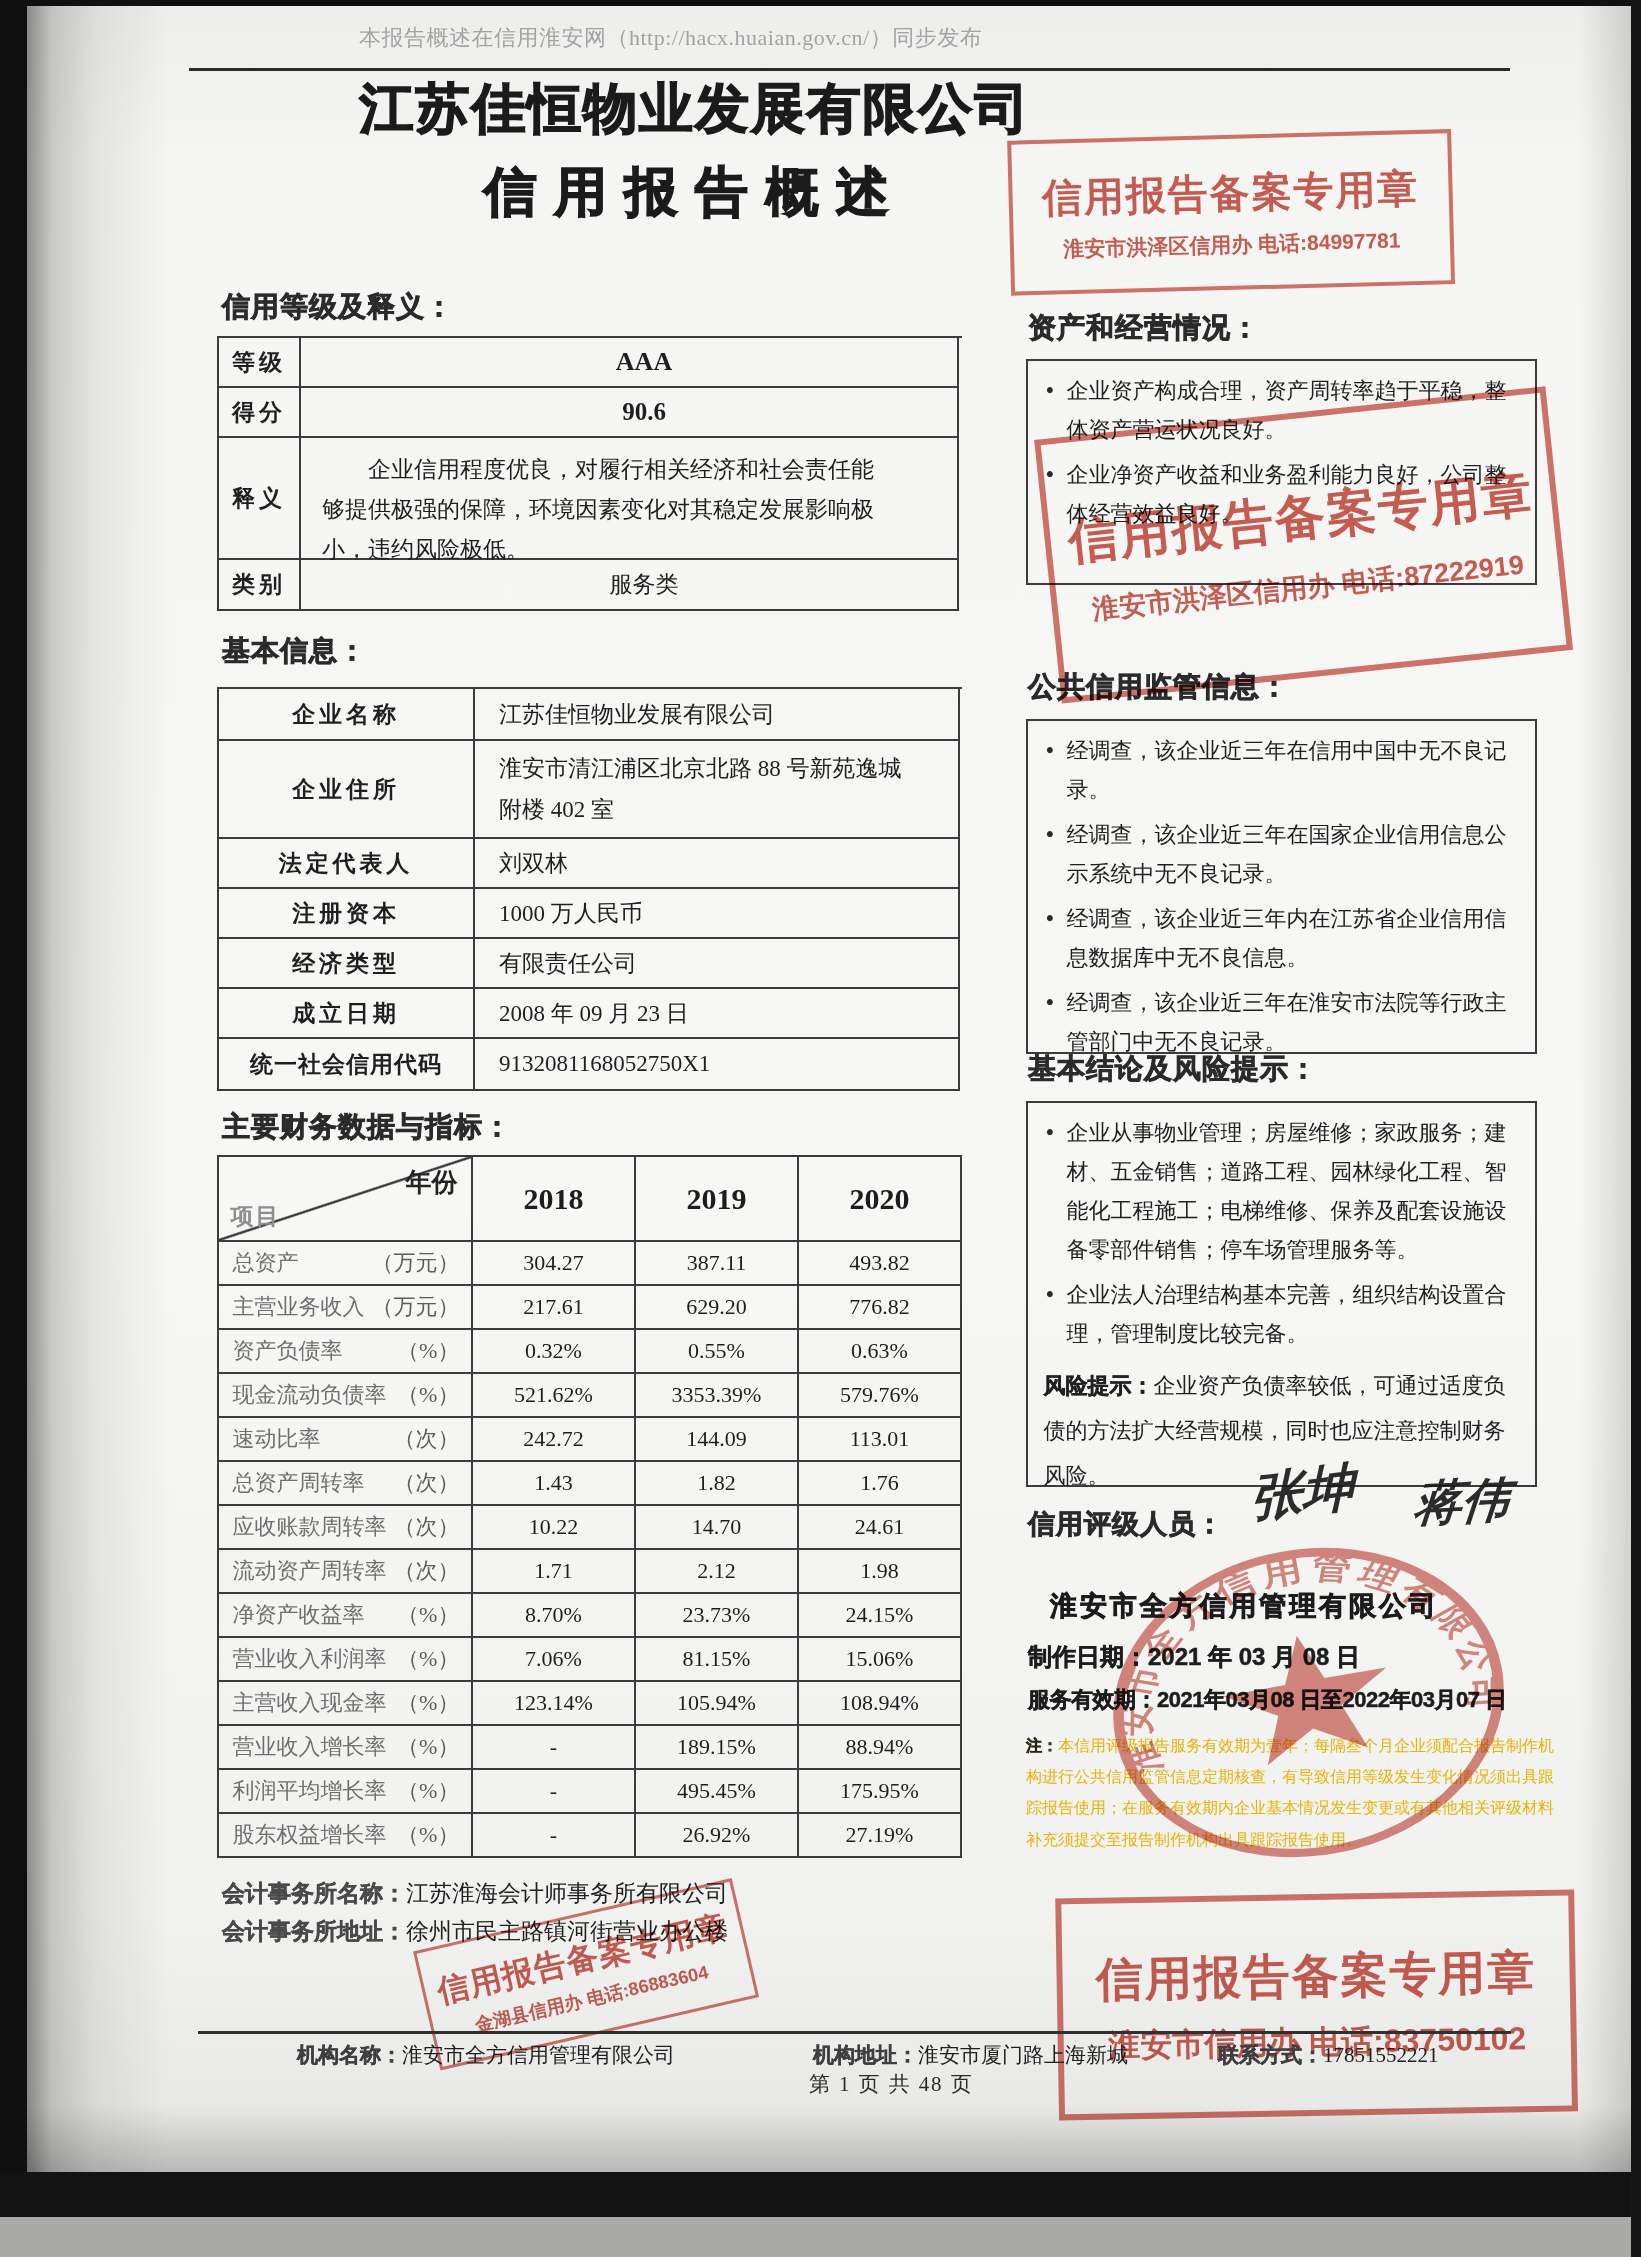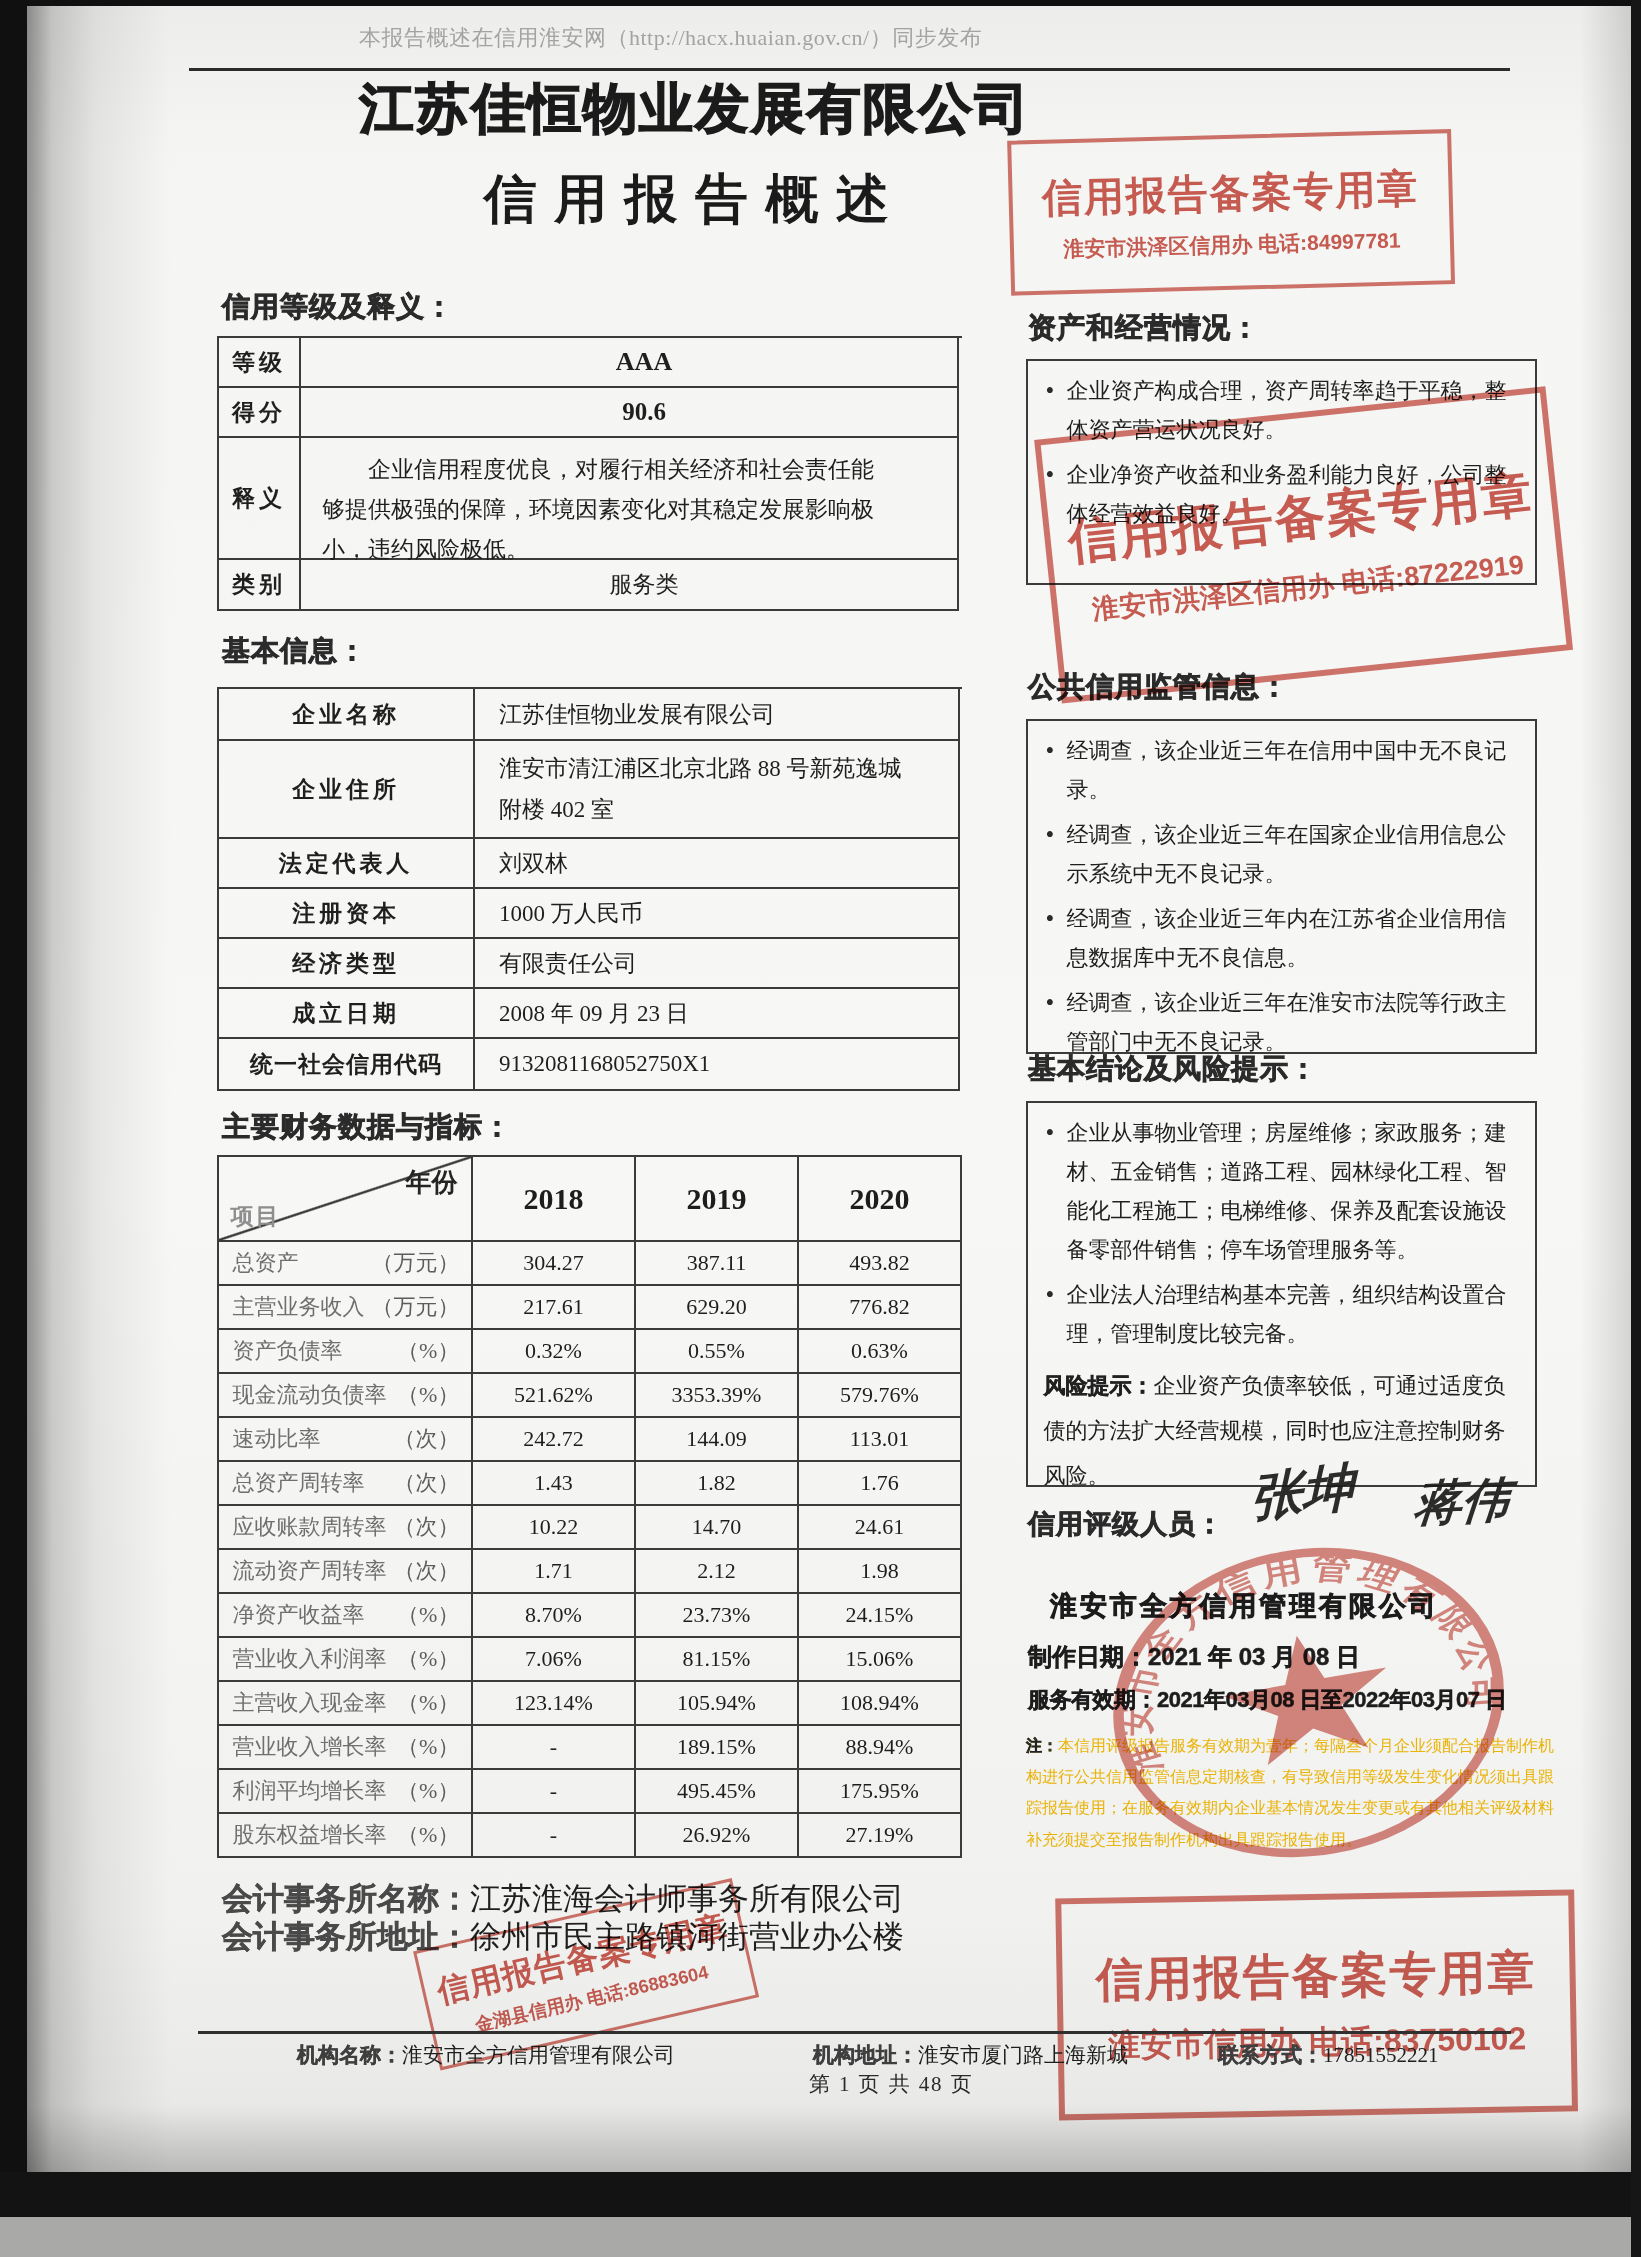--- a/index.html
+++ b/index.html
@@ -23,21 +23,21 @@
   .right-edge{position:absolute;right:0;top:0;width:9.7px;height:2257px;background:#161616;}
 
   .sans{font-family:"Liberation Sans","DejaVu Sans",sans-serif;}
 
   .abs{position:absolute;}
   .header-note{left:359px;top:23px;font-size:22px;color:#a3a3a3;letter-spacing:0.5px;}
   .header-rule{left:189px;top:68px;width:1321px;height:2.9px;background:#2b2b2b;}
 
   .title{left:212px;top:73px;width:966px;text-align:center;color:#1b1b1b;}
   .title .l1{font-size:54px;font-weight:700;letter-spacing:1.9px;-webkit-text-stroke:1.5px #1b1b1b;}
-  .title .l2{font-size:53px;font-weight:400;letter-spacing:17.4px;-webkit-text-stroke:1.5px #1b1b1b;margin-top:18px;}
+  .title .l2{font-size:53px;font-weight:700;letter-spacing:17.4px;-webkit-text-stroke:1.5px #1b1b1b;margin-top:11px;}
 
   .sec-title{font-size:28px;font-weight:700;color:#2b2b2b;letter-spacing:1px;
     font-family:"Liberation Sans","DejaVu Sans",sans-serif;-webkit-text-stroke:0.8px #2b2b2b;}
 
   
   .tbl{display:grid;border-top:2.9px solid #3b3b3b;border-left:2.9px solid #3b3b3b;background:transparent;}
   .tbl .c{border-right:2.9px solid #3b3b3b;border-bottom:2.9px solid #3b3b3b;
     display:flex;align-items:center;font-size:23px;color:#1f1f1f;}
   .lbl{justify-content:center;color:#8e8e8e;font-family:"Liberation Sans","DejaVu Sans",sans-serif;
     font-weight:700;font-size:21px;letter-spacing:3.9px;}
@@ -59,21 +59,21 @@
   .t-fin .corner{position:relative;display:block;
     background-image:linear-gradient(to bottom right, transparent calc(50% - 1.9px), #3b3b3b calc(50% - 0.5px), #3b3b3b calc(50% + 0.5px), transparent calc(50% + 1.9px));}
   .t-fin .corner .top{position:absolute;right:13.5px;top:7.7px;font-size:26px;font-weight:700;color:#242424;}
   .t-fin .corner .bot{position:absolute;left:11.6px;bottom:7.7px;font-size:23px;font-weight:700;color:#8e8e8e;
     font-family:"Liberation Sans","DejaVu Sans",sans-serif;letter-spacing:1.9px;}
   .t-fin .yr{justify-content:center;font-size:30px;font-weight:700;color:#1d1d1d;}
   .t-fin .item{justify-content:space-between;padding:0 11.6px 0 13.5px;color:#6f6f6f;font-size:22px;}
   .t-fin .item .u{color:#5d5d5d;}
   .t-fin .num{justify-content:center;font-size:22px;color:#1e1e1e;}
 
-  .acct{font-size:31px;color:#1f1f1f;}
+  .acct{font-size:23px;color:#1f1f1f;}
   .acct .lab{font-family:"Liberation Sans","DejaVu Sans",sans-serif;font-weight:700;color:#4a4a4a;-webkit-text-stroke:0.4px #4a4a4a;}
 
   
   .box{border:2.9px solid #3b3b3b;padding:9.7px 7.7px 7.7px 11.6px;}
   .bullet{position:relative;padding-left:27px;font-size:22px;line-height:1.78;color:#1f1f1f;margin-bottom:5.8px;}
   .bullet::before{content:"•";position:absolute;left:5.8px;top:-1.9px;font-size:25px;color:#2a2a2a;}
   .risk{margin-top:9.7px;padding:0 3.9px;font-size:22px;line-height:2.05;color:#1f1f1f;}
   .risk .lab{font-family:"Liberation Sans","DejaVu Sans",sans-serif;font-weight:700;-webkit-text-stroke:0.5px #222;}
 
   .rater-label{font-size:27px;}

